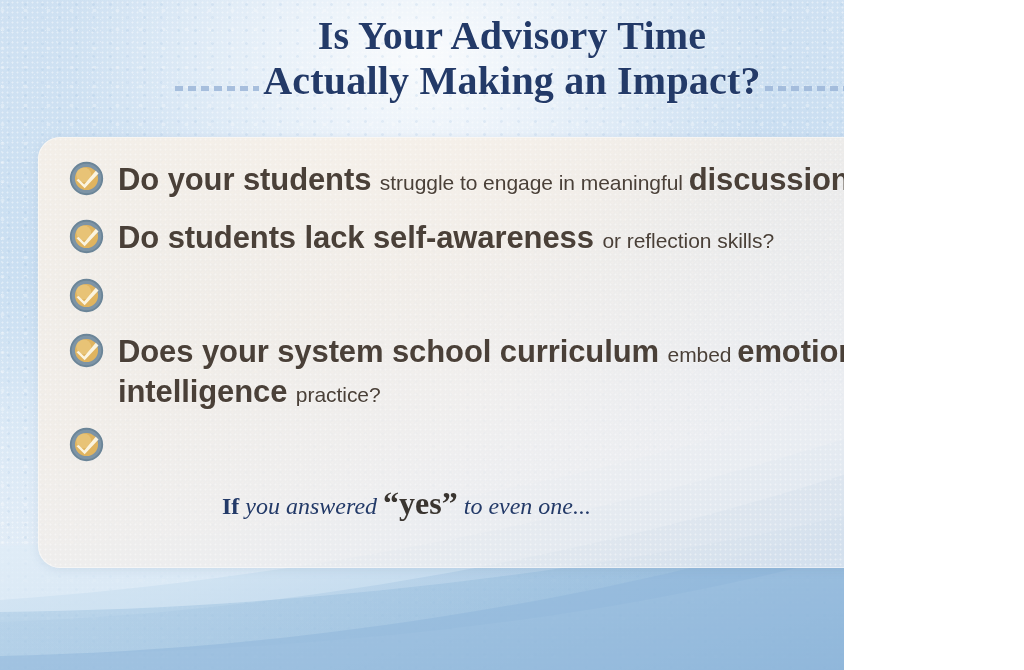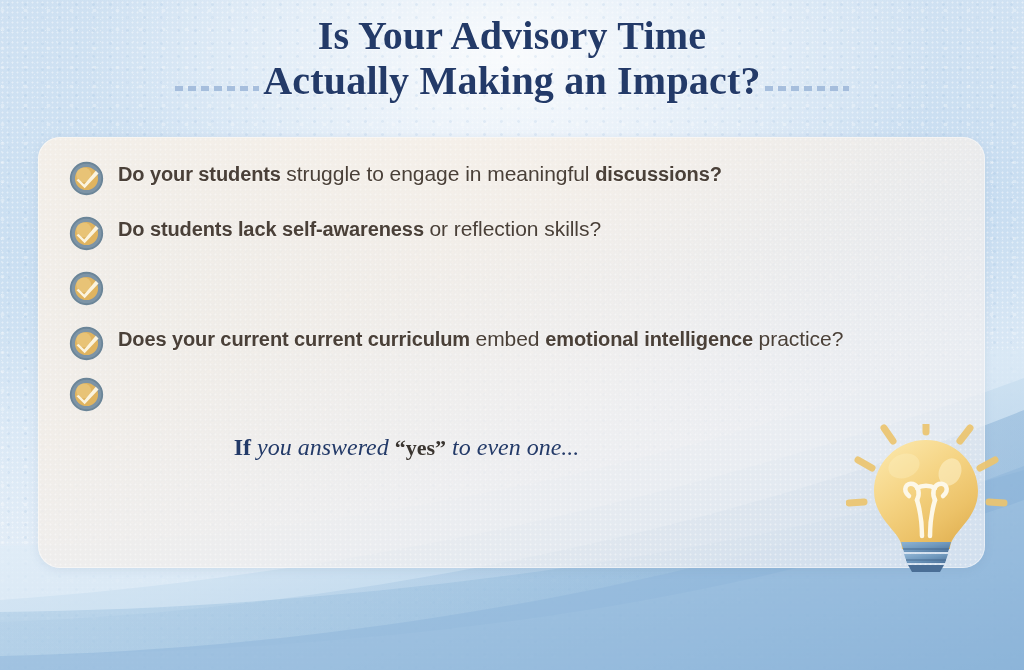--- a/index.html
+++ b/index.html
@@ -8,21 +8,21 @@
   }
   body {
     width: 1024px;
     height: 670px;
     overflow: hidden;
     font-family: "Liberation Sans", sans-serif;
   }
 
   #slide {
     position: relative;
-    width: 1024px;
+    width: 844px;
     height: 670px;
     overflow: hidden;
     background: #dce8f5;
   }
 
   
   .bg-base {
     position: absolute;
     inset: 0;
     background:
@@ -144,21 +144,21 @@
     margin-top: 1px;
     margin-right: 13px;
   }
   .item-text {
     color: #4a4038;
     line-height: 1.30;
     padding-top: 1px;
     text-shadow: 0 1px 0 rgba(255,255,255,0.40);
   }
   .t-lg {
-    font-size: 20px;
+    font-size: 31px;
     font-weight: 600;
     letter-spacing: -0.1px;
     text-align: right;
   }
   .t-sm {
     font-size: 21px;
     font-weight: 400;
     letter-spacing: -0.05px;
   }
   .indent-line { display: block; padding-left: 68px; }
@@ -168,21 +168,21 @@
     margin-top: 18px;
     text-align: center;
     font-family: "Liberation Serif", serif;
     color: #233a68;
     line-height: 1.38;
     padding-right: 210px;
   }
   .closing div { white-space: nowrap; }
   .c-bold   { font-weight: bold; font-size: 24px; }
   .c-ital   { font-style: italic; font-size: 24px; }
-  .c-yes    { font-weight: bold; font-size: 22px; color: #3a3530; font-family: Liberation Serif, serif; }
+  .c-yes    { font-weight: bold; font-size: 32px; color: #3a3530; font-family: Liberation Serif, serif; }
   .c-plain  { font-size: 24px; }
 
   
   .bulb {
     position: absolute;
     left: 846px;
     top: 424px;
     width: 168px;
     height: 148px;
     pointer-events: none;
@@ -292,21 +292,21 @@
                   <stop offset="55%" stop-color="#7d94a6"></stop>
                   <stop offset="100%" stop-color="#5f7競88"></stop>
                 </linearGradient>
               </defs>
               <circle cx="20" cy="20" r="17" fill="#7d94a6"></circle>
               <circle cx="20" cy="20" r="17" fill="none" stroke="#6b8598" stroke-width="2"></circle>
               <circle cx="20" cy="20" r="12.5" fill="#e0b45f"></circle>
               <circle cx="17" cy="16" r="8" fill="#edcb82" opacity="0.65"></circle>
               <path d="M11.5,20.5 L17.5,26.5 L30,11.5 L33,14.5 L18,30.5 L9,21.5 Z" fill="#fbf4df"></path>
             </svg>
-            <div class="item-text"><span class="t-lg">Does your current current curriculum </span><span class="t-sm">embed </span><span class="t-lg">emotional intelligence </span><span class="t-sm">practice?</span></div>
+            <div class="item-text"><span class="t-lg">Does your system school curriculum </span><span class="t-sm">embed </span><span class="t-lg">emotional intelligence </span><span class="t-sm">practice?</span></div>
           </li>
           <li class="check-item">
             <svg viewBox="0 0 40 40" class="check-icon">
               <defs>
                 <linearGradient id="ring5" x1="0" y1="0" x2="1" y2="1">
                   <stop offset="0%" stop-color="#9fb2c0"></stop>
                   <stop offset="55%" stop-color="#7d94a6"></stop>
                   <stop offset="100%" stop-color="#5f7競88"></stop>
                 </linearGradient>
               </defs>

